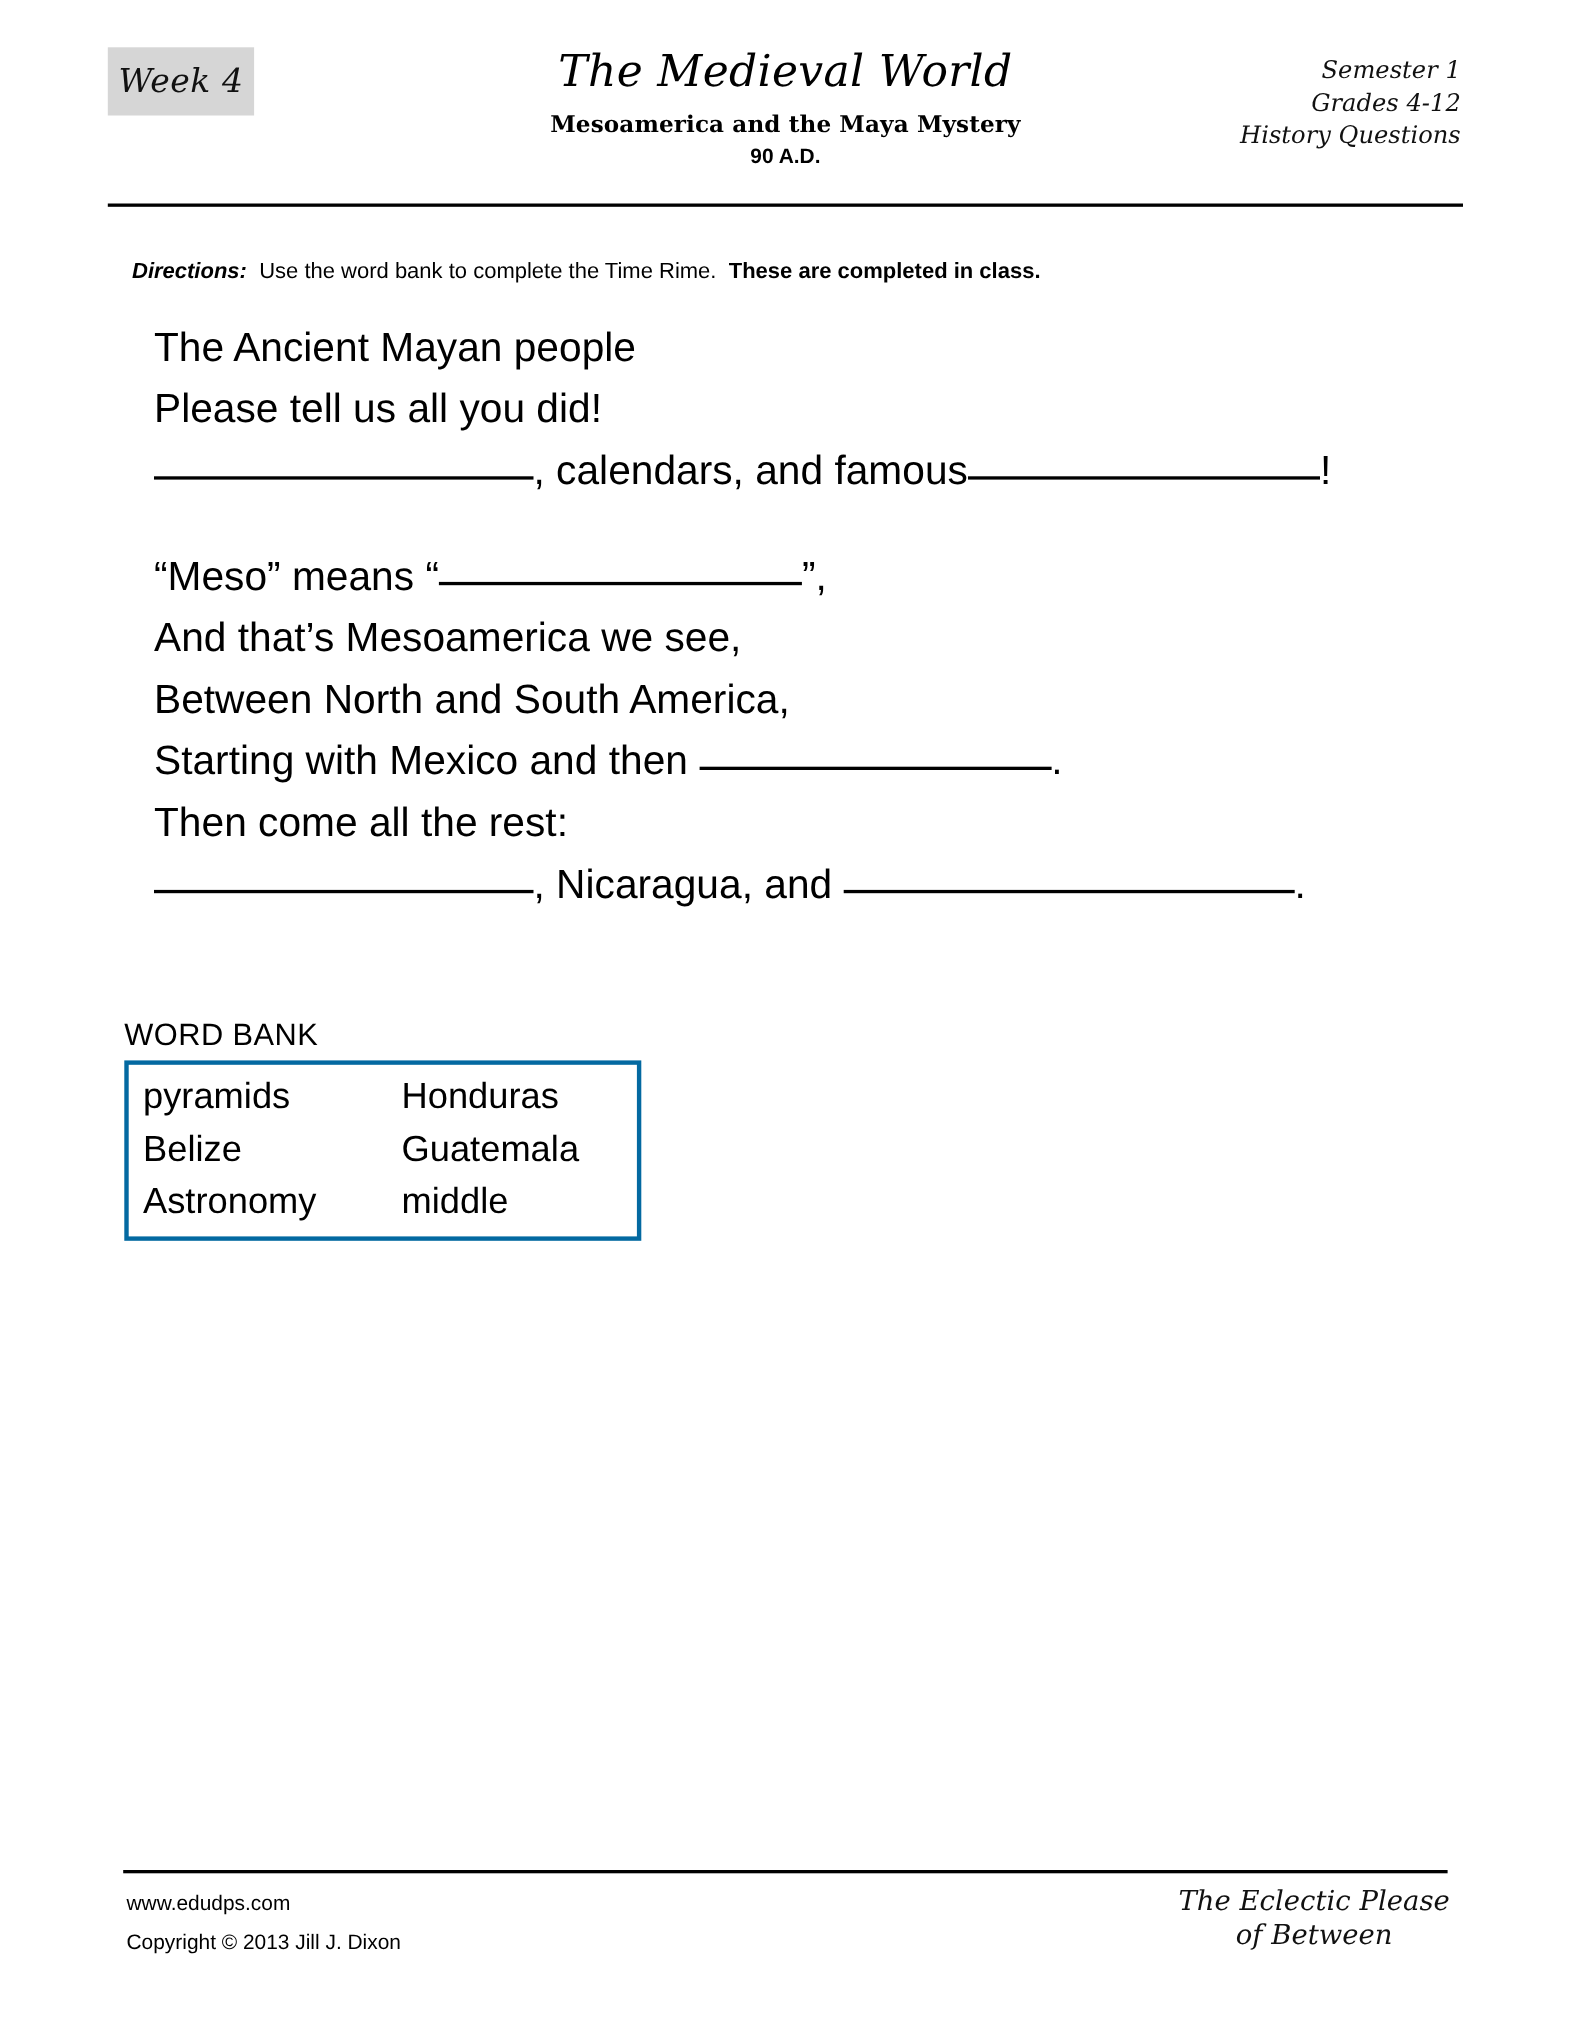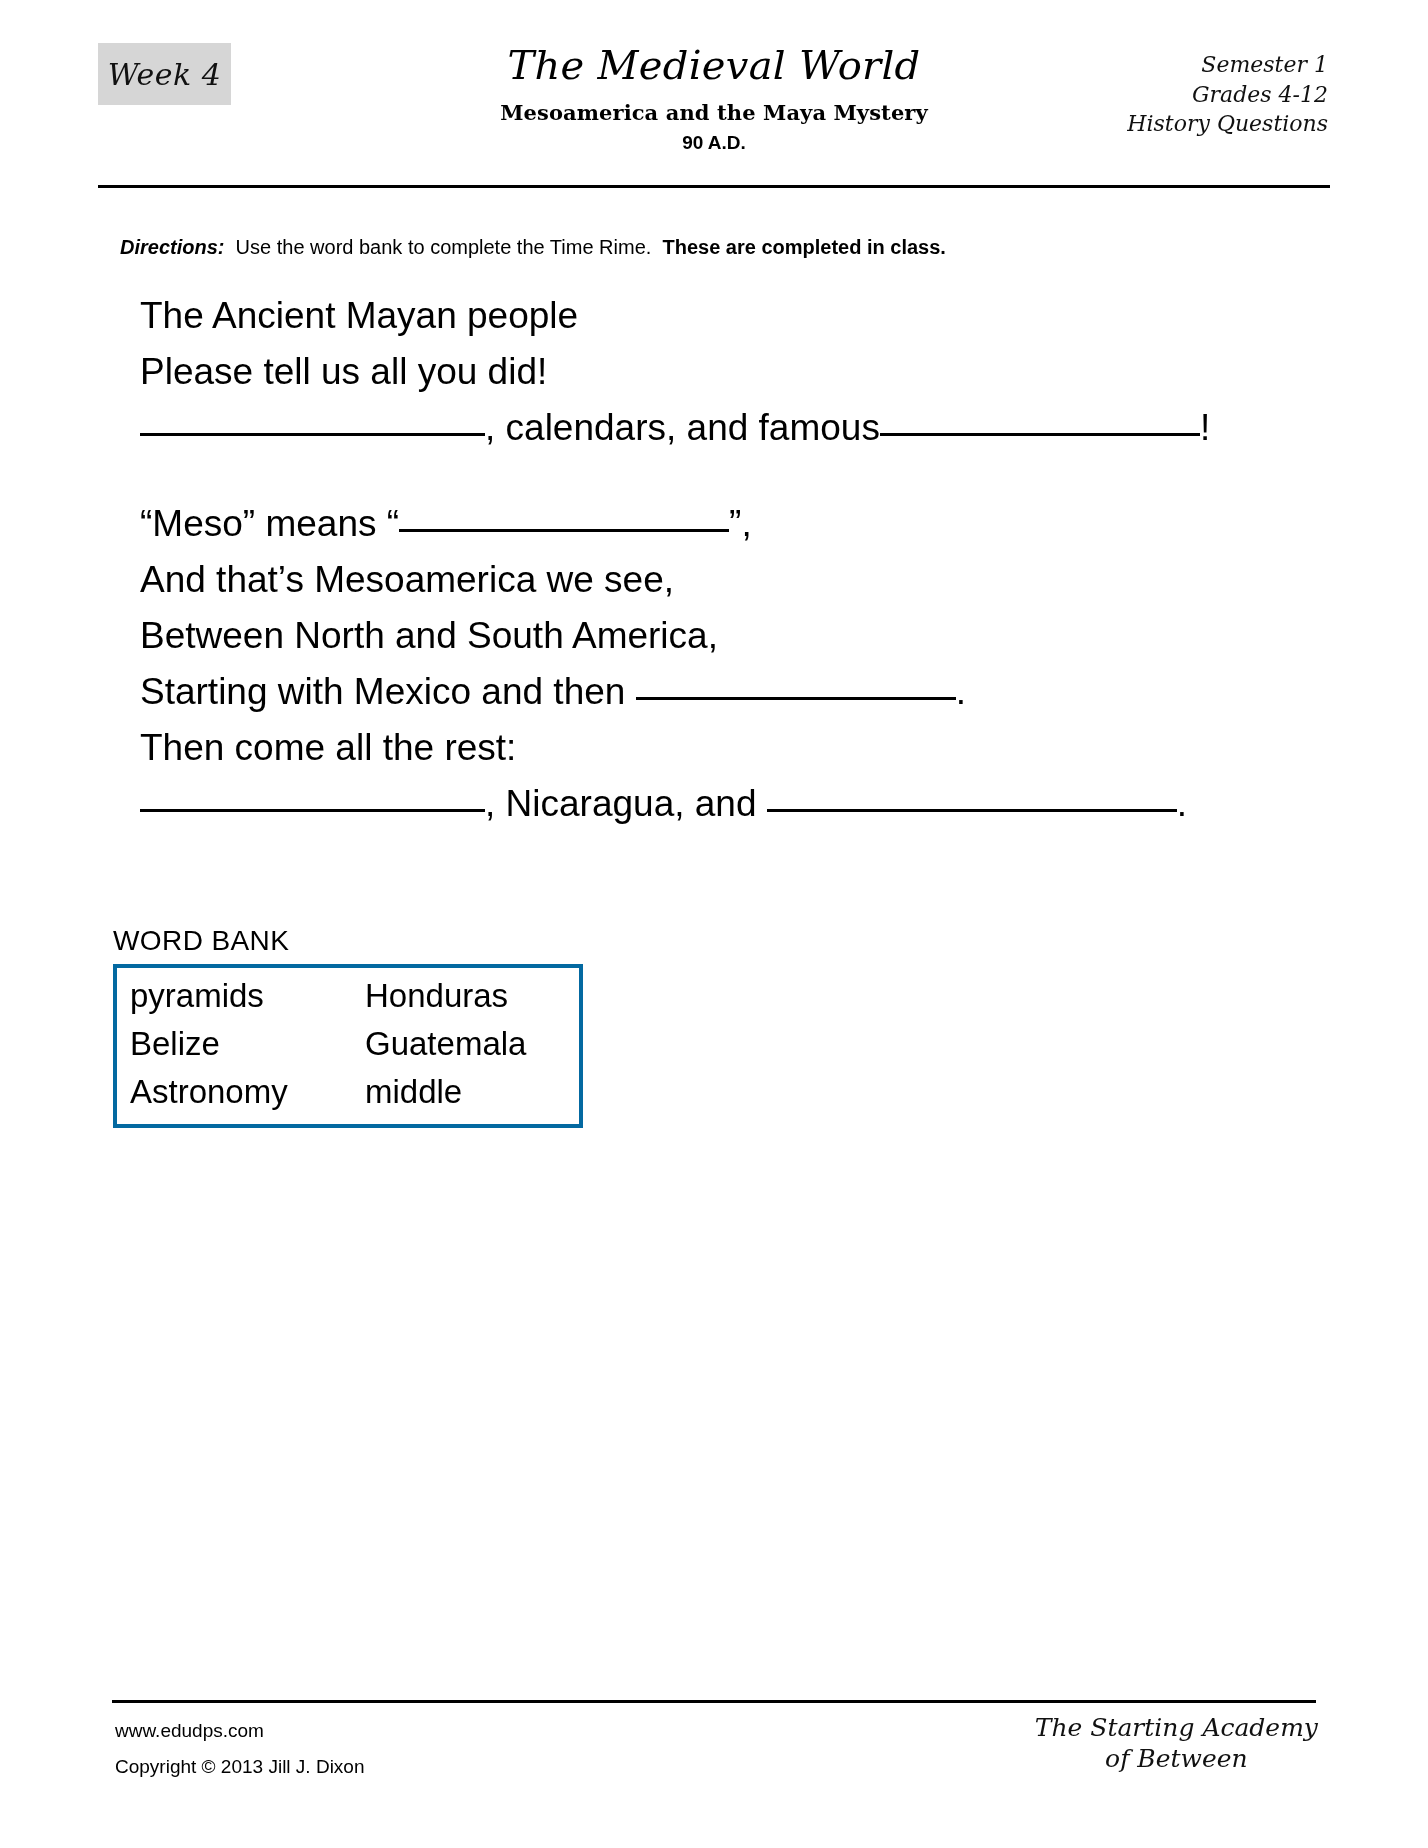--- a/index.html
+++ b/index.html
@@ -280,17 +280,17 @@
       </div>
     </div>
   </div>
 
   <div class="footer-rule"></div>
   <div class="footer-left">
     <div>www.edudps.com</div>
     <div>Copyright © 2013 Jill J. Dixon</div>
   </div>
   <div class="footer-right">
-    <div>The Starting Academy</div>
+    <div>The Eclectic Please</div>
     <div class="l2">of Between</div>
   </div>
 
 </div>
 
 </body></html>

